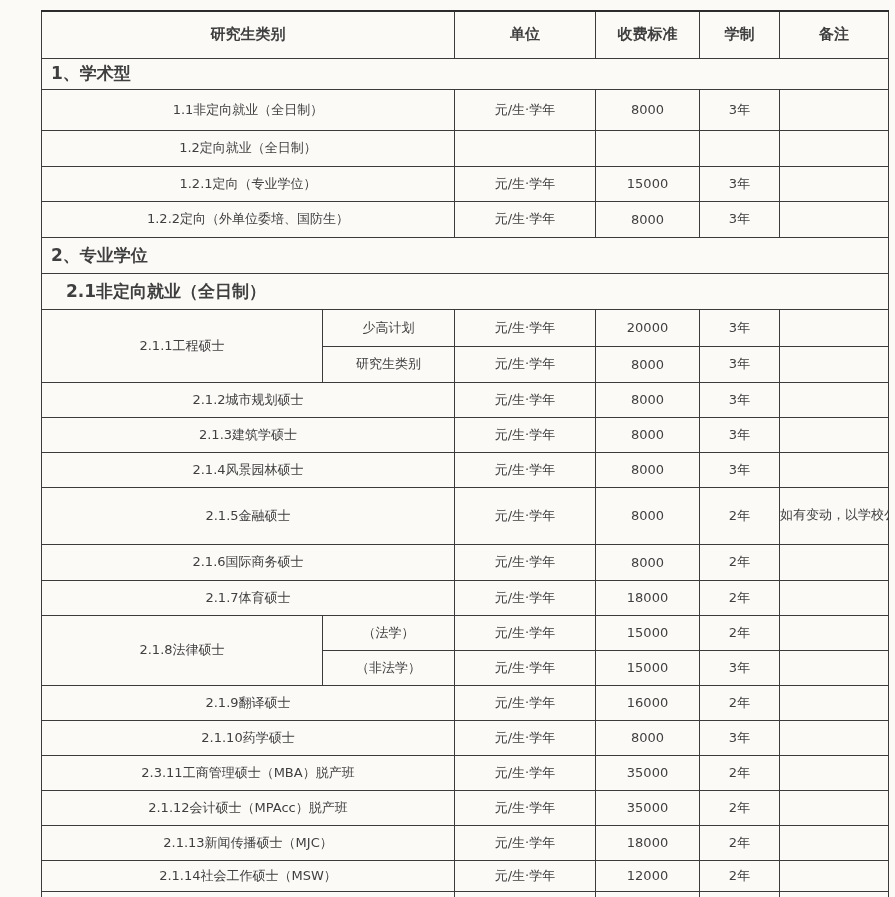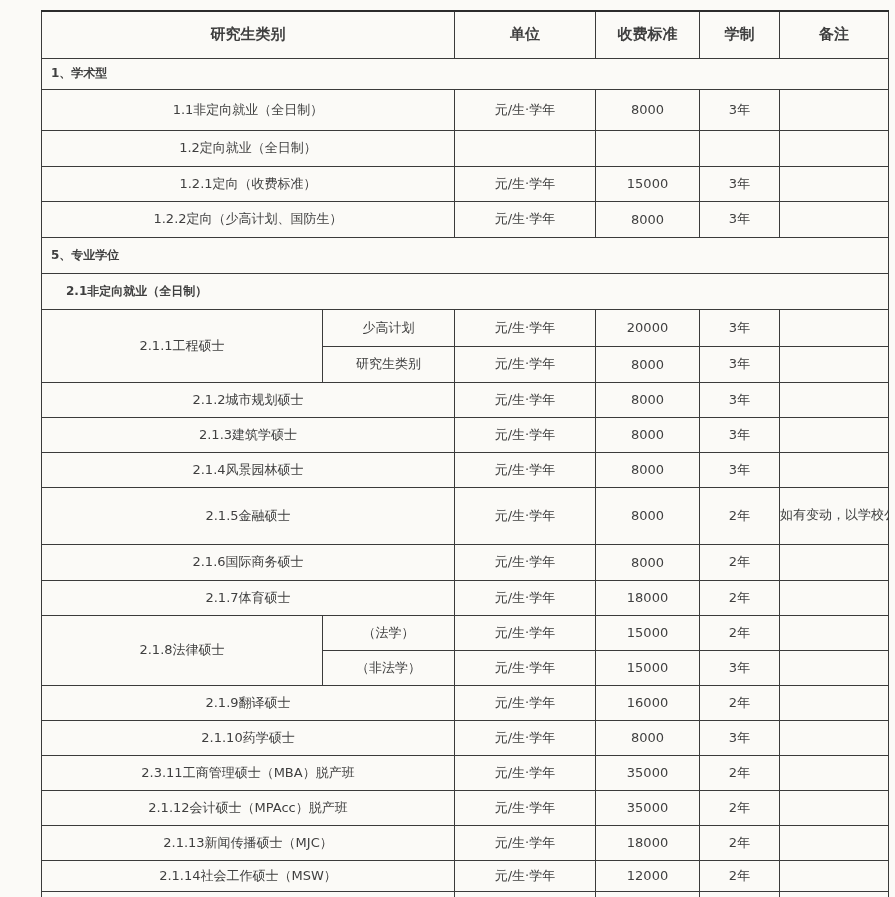--- a/index.html
+++ b/index.html
@@ -44,21 +44,21 @@
     color: #3f3f3f;
   }
   table.fees th {
     font-size: 15px;
     font-weight: bold;
   }
   tr.section td {
     text-align: left;
     font-weight: bold;
     padding-left: 9px;
-    font-size: 12px;
+    font-size: 17px;
   }
   tr.section td.indent {
     padding-left: 24px;
   }
   .bold {
     font-weight: bold;
   }
   td.remark-cell {
     text-align: left;
     padding: 3px 5px;
@@ -106,37 +106,37 @@
 
     <tr style="height:36px">
       <td colspan="2" class="bold">1.2定向就业（全日制）</td>
       <td></td>
       <td></td>
       <td></td>
       <td class="remark-cell"></td>
     </tr>
 
     <tr style="height:35px">
-      <td colspan="2">1.2.1定向（收费标准）</td>
+      <td colspan="2">1.2.1定向（专业学位）</td>
       <td>元/生·学年</td>
       <td>15000</td>
       <td>3年</td>
       <td class="remark-cell"></td>
     </tr>
 
     <tr style="height:36px">
-      <td colspan="2">1.2.2定向（少高计划、国防生）</td>
+      <td colspan="2">1.2.2定向（外单位委培、国防生）</td>
       <td>元/生·学年</td>
       <td>8000</td>
       <td>3年</td>
       <td class="remark-cell"></td>
     </tr>
 
     <tr class="section" style="height:36px">
-      <td colspan="6">5、专业学位</td>
+      <td colspan="6">2、专业学位</td>
     </tr>
 
     <tr class="section" style="height:36px">
       <td colspan="6" class="indent">2.1非定向就业（全日制）</td>
     </tr>
 
     <tr style="height:37px">
       <td rowspan="2">2.1.1工程硕士</td>
       <td>少高计划</td>
       <td>元/生·学年</td>

